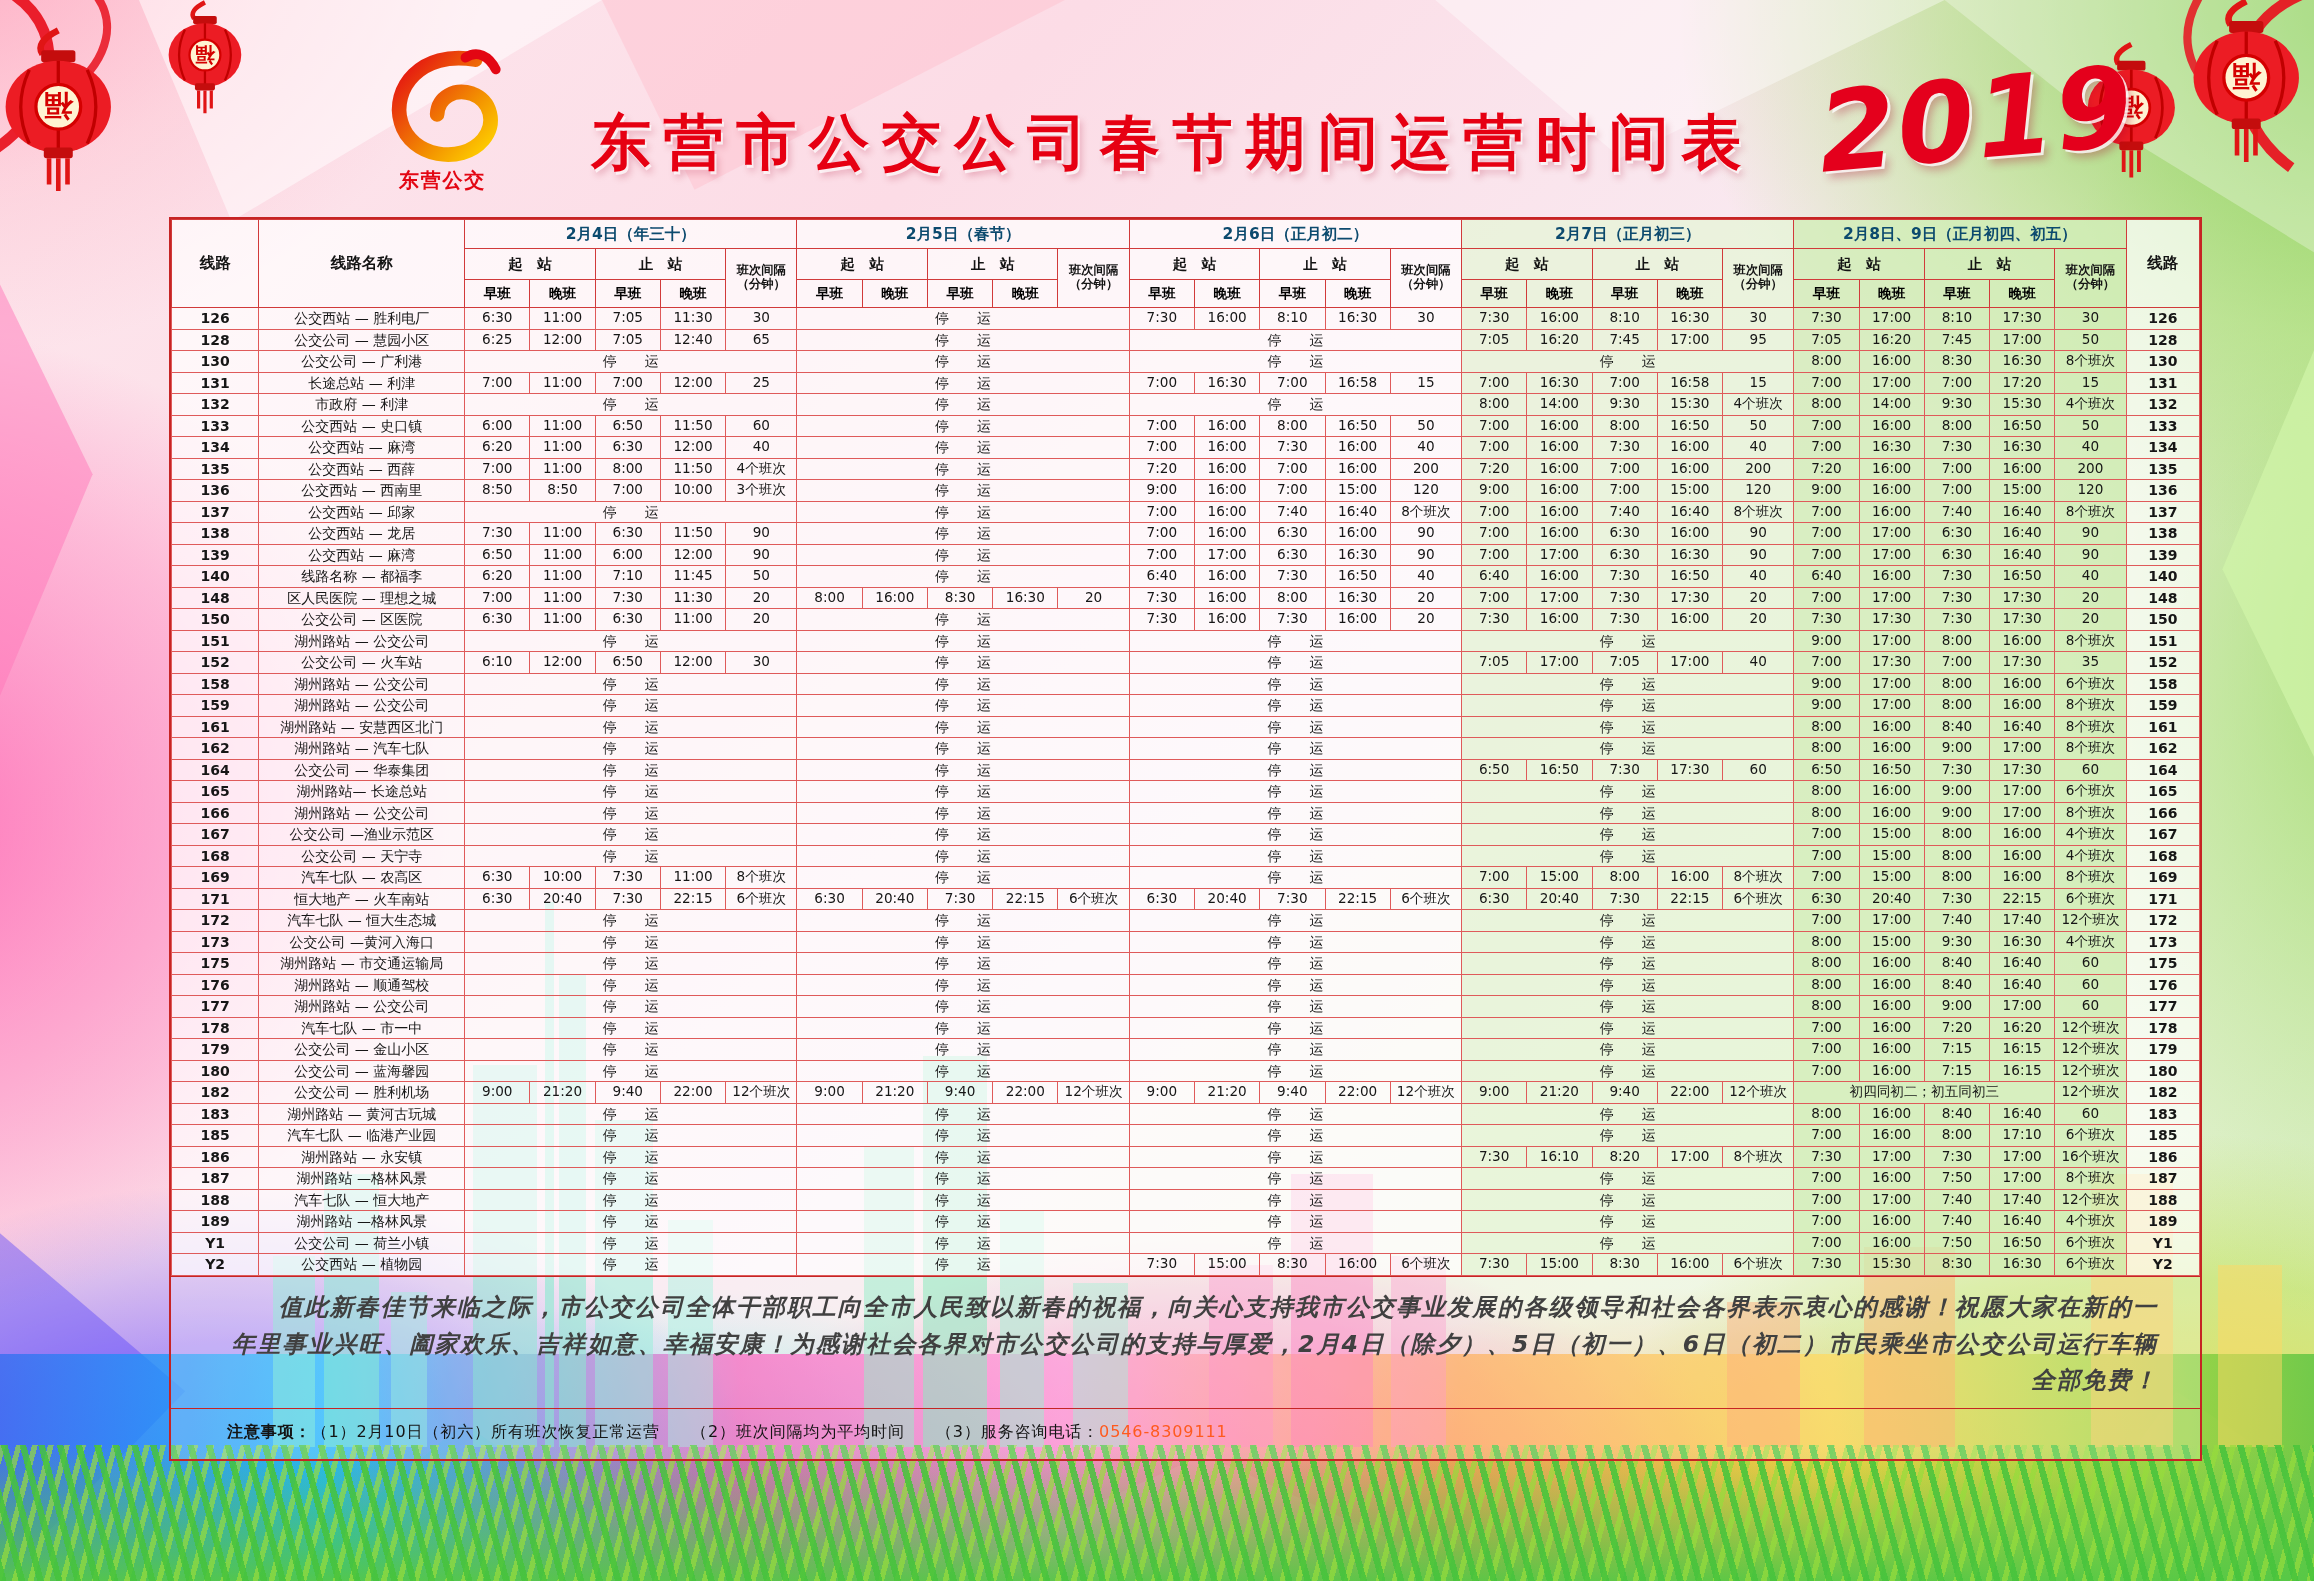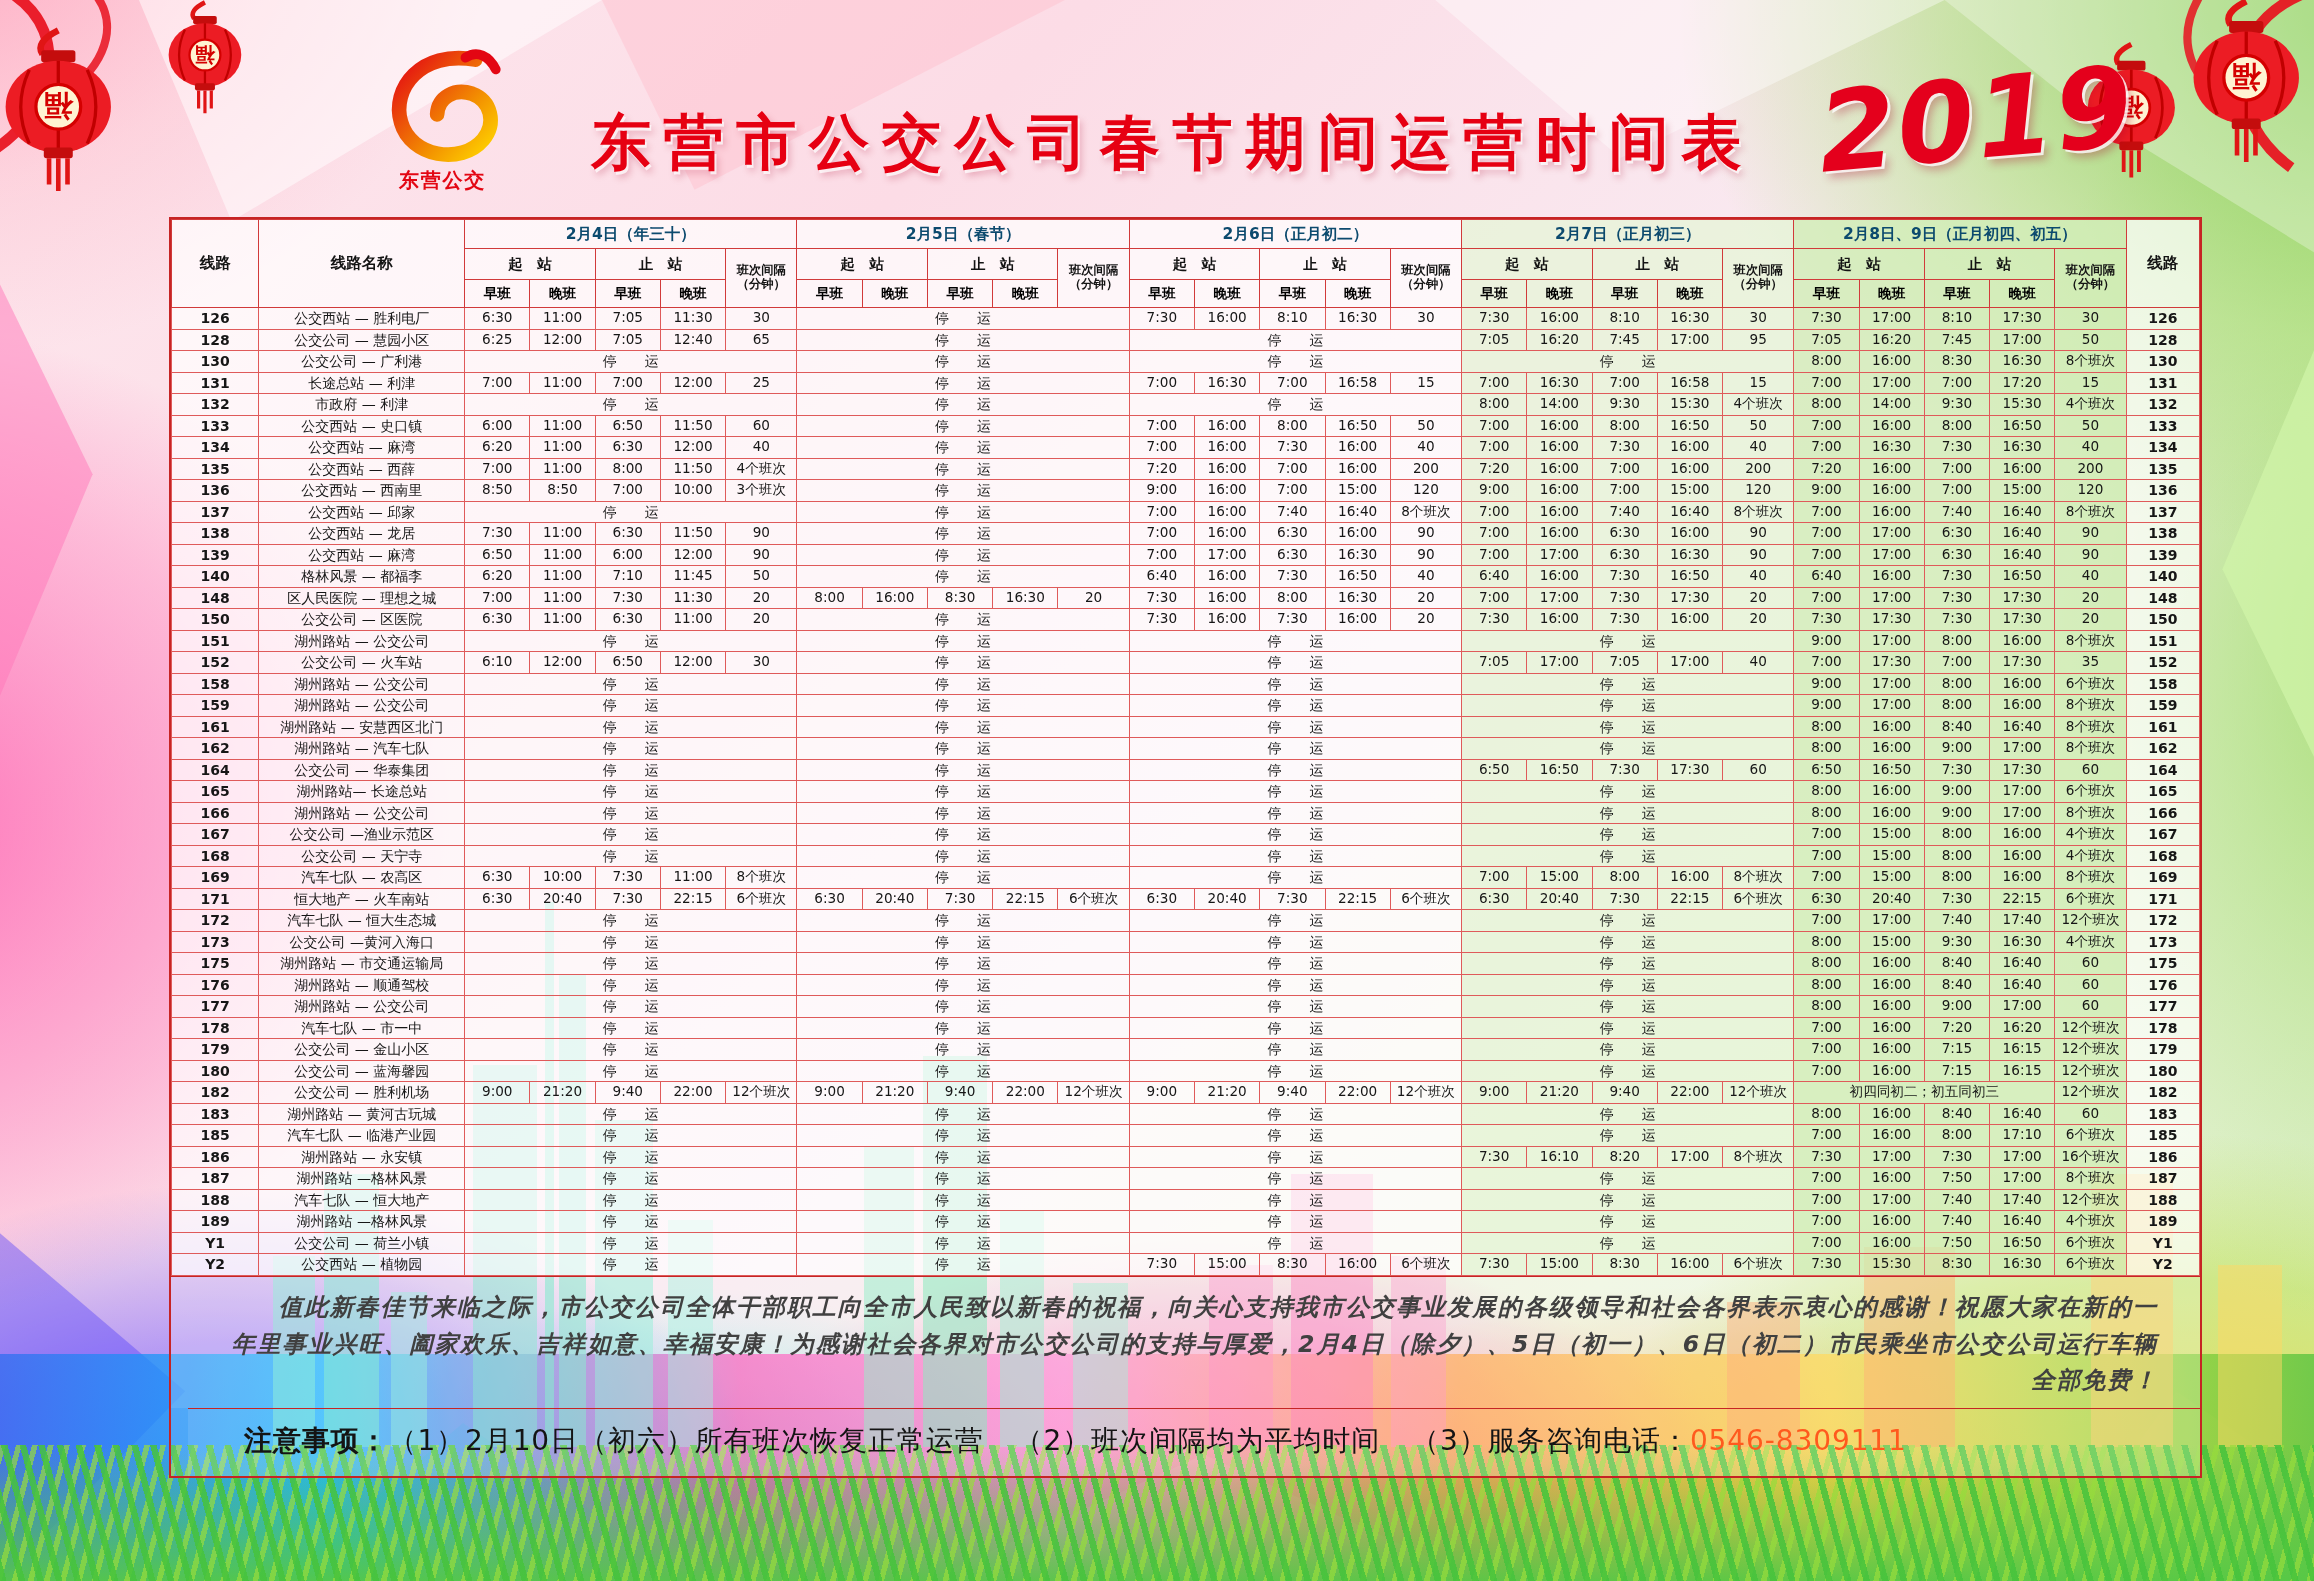--- a/index.html
+++ b/index.html
@@ -72,22 +72,22 @@
   td { font-size:13.6px; color:#161616; height:20.5px; line-height:1.0; }
   td.nm { font-size:14px;text-align:center; }
   td.rt { font-size:14px; font-weight:600; }
   td.susp { font-size:14px; }
   .g1 { background:rgba(228,245,214,.72) !important; }
   .g2 { background:rgba(209,237,182,.78) !important; }
   
   .msg { border-top:1.8px solid #c62424; color:#404040; font-weight:bold; font-style:italic;
     font-size:23.6px; line-height:1.55; padding:12.7px 42px 9px; text-indent:2em; letter-spacing:1.8px;
     background:rgba(255,255,255,.1);text-align:right; }
-  .notes { border-top:1.8px solid #c62424; font-size:28px; color:#141414; padding:13.6px 18px 15.5px 56px;
-    letter-spacing:0.9px; background:rgba(255,255,255,.1);margin-left:17px; }
+  .notes { border-top:1.8px solid #c62424; font-size:16px; color:#141414; padding:13.6px 18px 15.5px 56px;
+    letter-spacing:0.9px; background:rgba(255,255,255,.1); }
   .notes .np { font-weight:bold; }
   .notes .gap { display:inline-block; width:31px; }
   .notes .phone { color:#ff5a1e; }
 </style>
 </head>
 <body>
 
 <div class="layer bg"></div>
 <div class="facet f1"></div>
 <div class="facet f2"></div>
@@ -529,21 +529,21 @@
           <td class="tc g1">90</td>
           <td class="tc g2">7:00</td>
           <td class="tc g2">17:00</td>
           <td class="tc g2">6:30</td>
           <td class="tc g2">16:40</td>
           <td class="tc g2">90</td>
           <td class="rt">139</td>
         </tr>
         <tr>
           <td class="rt">140</td>
-          <td class="nm">格林风景 — 都福李</td>
+          <td class="nm">线路名称 — 都福李</td>
           <td class="tc">6:20</td>
           <td class="tc">11:00</td>
           <td class="tc">7:10</td>
           <td class="tc">11:45</td>
           <td class="tc">50</td>
           <td colspan="5" class="susp">停　　运</td>
           <td class="tc">6:40</td>
           <td class="tc">16:00</td>
           <td class="tc">7:30</td>
           <td class="tc">16:50</td>

